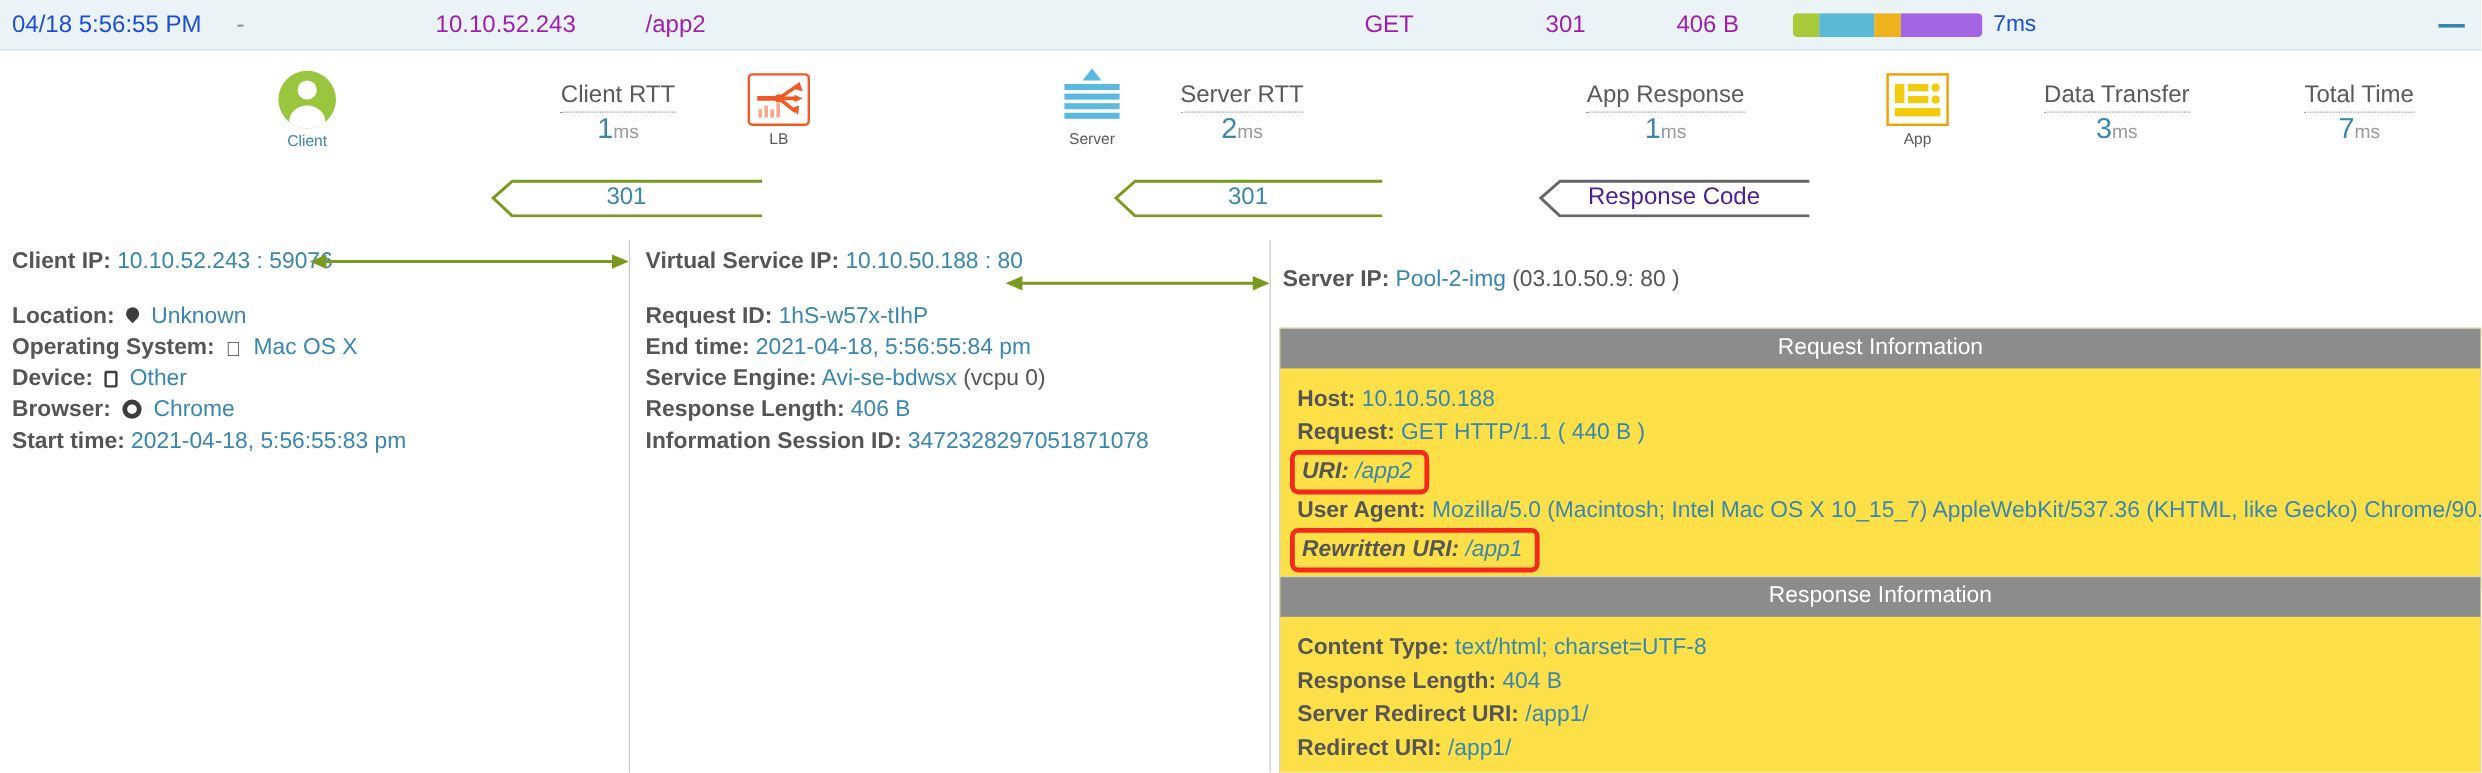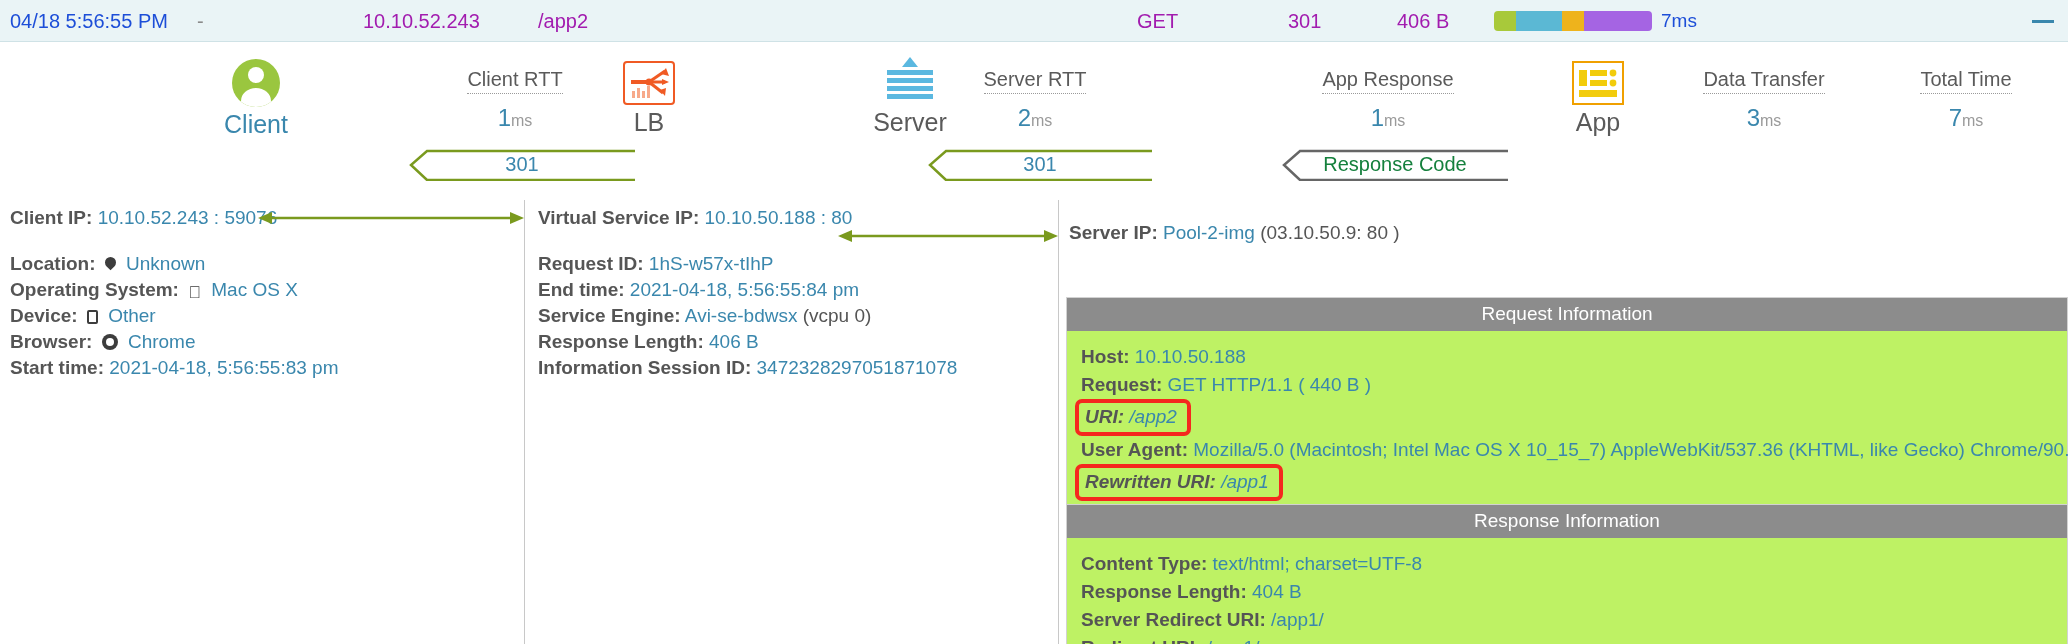--- a/index.html
+++ b/index.html
@@ -72,21 +72,21 @@
     width: 2068px;
     height: 155px;
   }
   .node {
     position: absolute;
     text-align: center;
     width: 130px;
   }
   .node-label {
     margin-top: 3px;
-    font-size: 25px;
+    font-size: 13px;
   }
   .node-label.blue { color: #3a87ad; }
   .node-label.gray { color: #5a5a5a; }
 
   
   .icon-client {
     width: 48px; height: 48px;
     border-radius: 50%;
     background: #9ac63f;
     margin: 0 auto;
@@ -159,21 +159,21 @@
     width: 200px;
   }
   .metric-title {
     font-size: 20px;
     color: #5a5a5a;
     border-bottom: 1px dotted #9a9a9a;
     display: inline-block;
     padding-bottom: 2px;
   }
   .metric-value {
-    margin-top: 10px;
+    margin-top: 0;
     font-size: 24px;
     color: #3a87ad;
   }
   .metric-unit {
     font-size: 16px;
     color: #9a9a9a;
   }
 
   
   .chev {
@@ -182,21 +182,21 @@
   }
   .chev svg { display: block; }
   .chev-text {
     position: absolute;
     left: 0; right: 0;
     top: 4px;
     text-align: center;
     font-size: 20px;
     color: #3a87ad;
   }
-  .chev-text.gray { color: #15803d; }
+  .chev-text.gray { color: #4c1d95; }
 
   
   .vsep {
     position: absolute;
     width: 1px;
     background: #c8c8c8;
   }
 
   
   .col { position: absolute; }
@@ -254,23 +254,22 @@
     position: absolute;
     left: 4px; top: 4px;
     width: 8px; height: 8px;
     border-radius: 50%;
     background: #ffffff;
   }
 
   
   .panel {
     border: 1px solid #d2d2d2;
-    background: #bef264;
+    background: #fde047;
     box-sizing: border-box;
-    margin-top: 24px;
   }
   .panel-head {
     background: #8c8c8c;
     color: #ffffff;
     font-size: 19px;
     text-align: center;
     padding: 5px 0 6px;
   }
   .panel-body { padding: 12px 8px 12px 14px; }
   .panel-body .row { line-height: 28px; }

